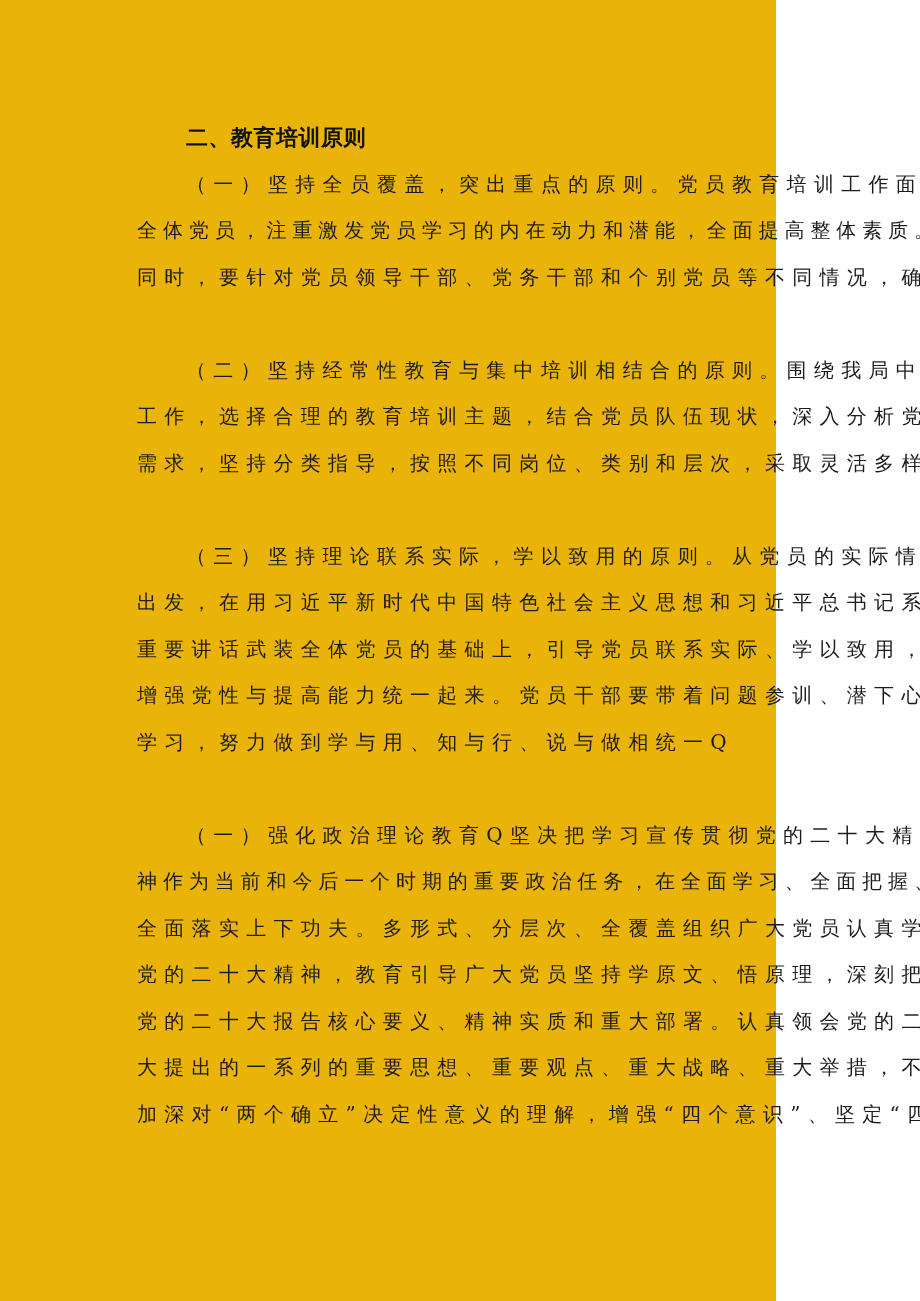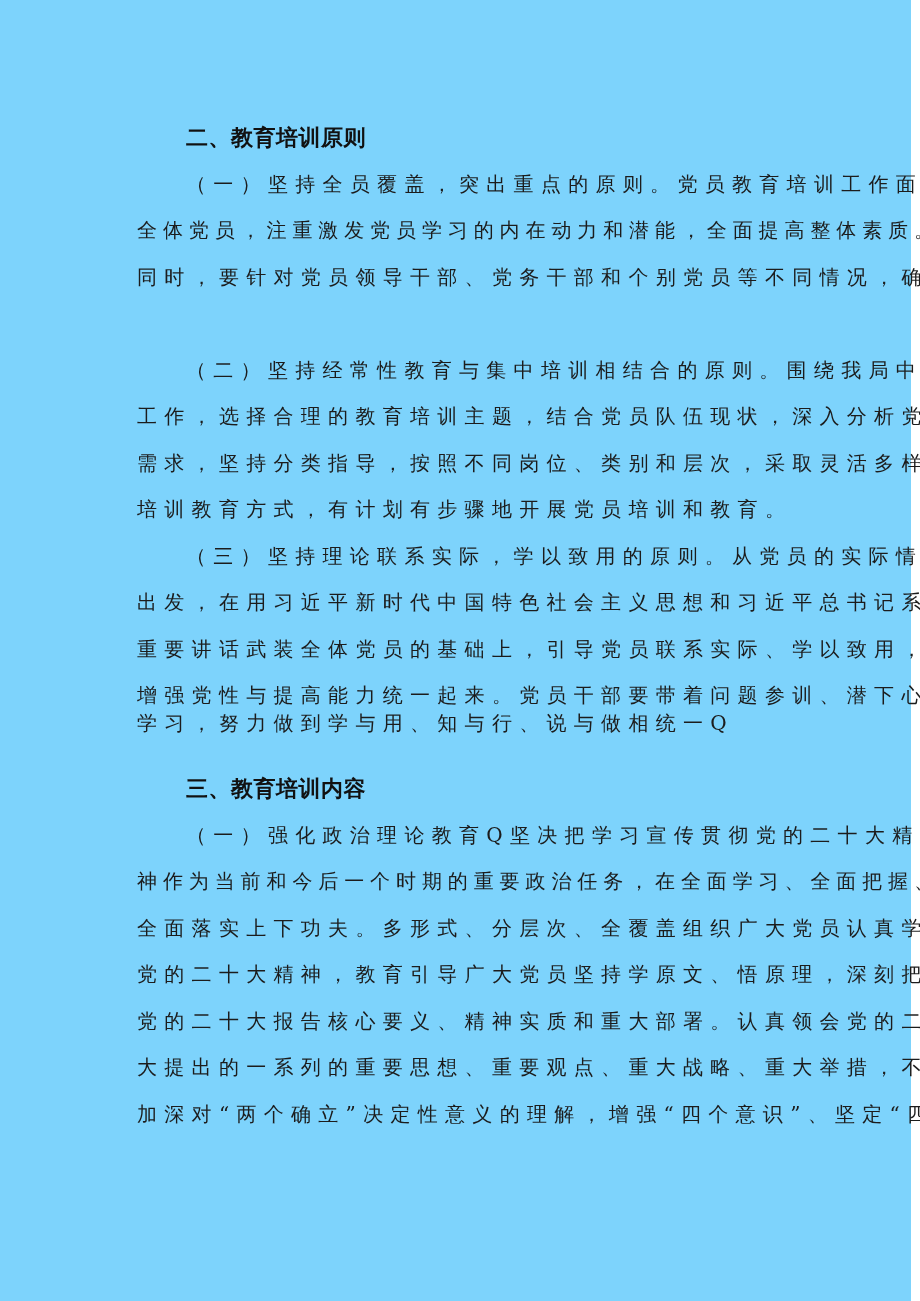--- a/index.html
+++ b/index.html
@@ -11,23 +11,23 @@
       width: 920px;
       height: 1301px;
       position: relative;
       overflow: hidden;
       color: #1a1a1a;
     }
     .page {
       position: absolute;
       left: 0;
       top: 0;
-      width: 911px;
+      width: 776px;
       height: 1301px;
-      background: #7dd3fc;
+      background: #eab308;
     }
     .line {
       position: absolute;
       left: 137px;
       white-space: nowrap;
       font-family: "DejaVu Serif", "Liberation Serif", serif;
       font-size: 20px;
       line-height: 26px;
       letter-spacing: 7.3px;
       color: #1c1c1c;
@@ -54,29 +54,27 @@
 
   <div class="heading" style="top:124px;">二、教育培训原则</div>
 
   <div class="line indent" style="top:171px;">（一）坚持全员覆盖，突出重点的原则。党员教育培训工作面向</div>
   <div class="line" style="top:217px; letter-spacing:5.9px;">全体党员，注重激发党员学习的内在动力和潜能，全面提高整体素质。</div>
   <div class="line" style="top:264px;">同时，要针对党员领导干部、党务干部和个别党员等不同情况，确定</div>
 
   <div class="line indent" style="top:357px;">（二）坚持经常性教育与集中培训相结合的原则。围绕我局中心</div>
   <div class="line" style="top:403px;">工作，选择合理的教育培训主题，结合党员队伍现状，深入分析党员</div>
   <div class="line" style="top:450px;">需求，坚持分类指导，按照不同岗位、类别和层次，采取灵活多样的</div>
-  <div class="line" style="top:496px;">培训教育方式，有计划有步骤地开展党员培训和教育。</div>
 
   <div class="line indent" style="top:543px;">（三）坚持理论联系实际，学以致用的原则。从党员的实际情况</div>
   <div class="line" style="top:589px;">出发，在用习近平新时代中国特色社会主义思想和习近平总书记系列</div>
   <div class="line" style="top:636px;">重要讲话武装全体党员的基础上，引导党员联系实际、学以致用，将</div>
   <div class="line" style="top:682px;">增强党性与提高能力统一起来。党员干部要带着问题参训、潜下心来</div>
-  <div class="line" style="top:710px;">学习，努力做到学与用、知与行、说与做相统一Q</div>
+  <div class="line" style="top:729px;">学习，努力做到学与用、知与行、说与做相统一Q</div>
 
-  <div class="heading" style="top:775px;">三、教育培训内容</div>
 
   <div class="line indent" style="top:822px;text-align:right;">（一）强化政治理论教育Q坚决把学习宣传贯彻党的二十大精</div>
   <div class="line" style="top:868px; letter-spacing:5.9px;">神作为当前和今后一个时期的重要政治任务，在全面学习、全面把握、</div>
   <div class="line" style="top:915px;">全面落实上下功夫。多形式、分层次、全覆盖组织广大党员认真学习</div>
   <div class="line" style="top:961px;">党的二十大精神，教育引导广大党员坚持学原文、悟原理，深刻把握</div>
   <div class="line" style="top:1008px;">党的二十大报告核心要义、精神实质和重大部署。认真领会党的二十</div>
   <div class="line" style="top:1054px;">大提出的一系列的重要思想、重要观点、重大战略、重大举措，不断</div>
   <div class="line" style="top:1101px;">加深对“两个确立”决定性意义的理解，增强“四个意识”、坚定“四</div>
 
 </div>

